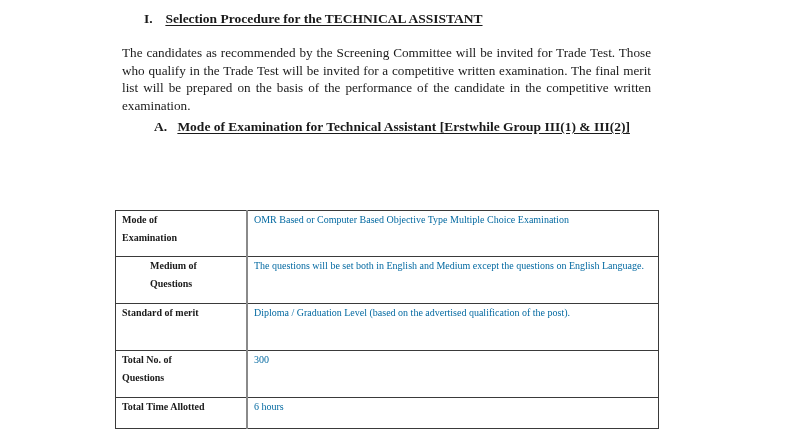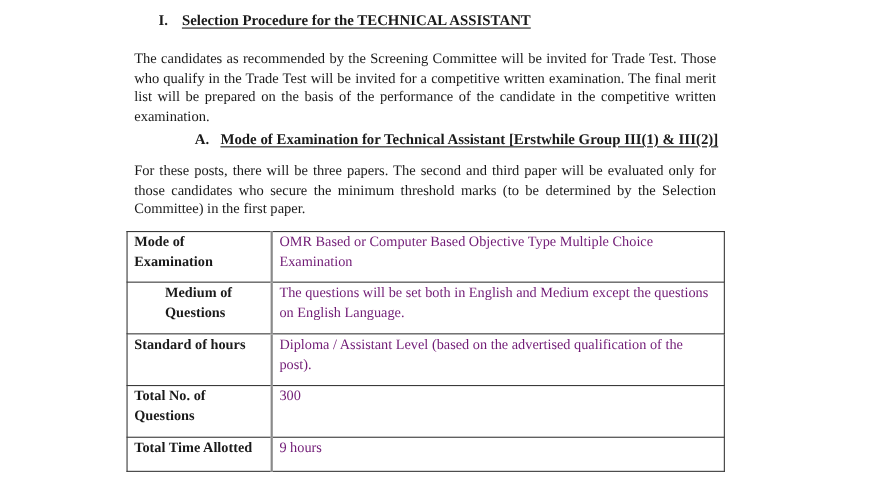--- a/index.html
+++ b/index.html
@@ -14,75 +14,74 @@
     white-space: nowrap;
   }
   .heading .num { display: inline-block; }
   .heading .title { text-decoration: underline; text-underline-offset: 2px; }
   .para {
     position: absolute; left: 122px; width: 529px;
     font-size: 13.2px; line-height: 17.5px; text-align: justify;
   }
   table.exam {
     position: absolute; left: 115px; top: 210px; width: 544px;
-    border-collapse: collapse; font-size: 13px; line-height: 17.5px;
+    border-collapse: collapse; font-size: 10px; line-height: 17.5px;
   }
   table.exam td {
     border: 1px solid #3a3a3a; vertical-align: top; padding: 0 6px;
   }
   table.exam td.label { width: 118px; font-weight: bold; border-right: 2px solid #8a8a8a; }
-  table.exam td.value { color: #701a75; }
+  table.exam td.value { color: #0369a1; }
 </style>
 </head>
 <body>
 
 <div class="page">
 
   <div class="heading" style="left:144px; top:11px;">
     <span class="num" style="width:18px;">I.</span>
     <span class="title">Selection Procedure for the TECHNICAL ASSISTANT</span>
   </div>
 
   <div class="para" style="top:44px;">The candidates as recommended by the Screening Committee will be invited for Trade Test. Those who qualify in the Trade Test will be invited for a competitive written examination. The final merit list will be prepared on the basis of the performance of the candidate in the competitive written examination.</div>
 
-  <div class="heading" style="left:177px; top:119px;">
+  <div class="heading" style="left:154px; top:119px;">
     <span class="num" style="width:20px;">A.</span>
     <span class="title">Mode of Examination for Technical Assistant [Erstwhile Group III(1) &amp; III(2)]</span>
   </div>
 
-  <div class="para" style="top:146px;">For these posts, there will be three papers. The second and third paper will be evaluated only for those candidates who secure the minimum threshold marks (to be determined by the Selection Committee) in the first paper.</div>
 
   <table class="exam">
     <tbody>
         <tr style="height:46px;">
       <td class="label">
             <span style="display:block;width:90px;">Mode of Examination</span>
           </td>
       <td class="value">OMR Based or Computer Based Objective Type Multiple Choice Examination</td>
     </tr>
     <tr style="height:47px;">
       <td class="label">
             <span style="display:block;width:90px;margin-left:28px;">Medium of Questions</span>
           </td>
       <td class="value">The questions will be set both in English and Medium except the questions on English Language.</td>
     </tr>
     <tr style="height:47px;">
       <td class="label">
-            <span style="display:block;white-space:nowrap;">Standard of hours</span>
+            <span style="display:block;white-space:nowrap;">Standard of merit</span>
           </td>
-      <td class="value">Diploma / Assistant Level (based on the advertised qualification of the post).</td>
+      <td class="value">Diploma / Graduation Level (based on the advertised qualification of the post).</td>
     </tr>
     <tr style="height:47px;margin-top:32px;">
       <td class="label">
             <span style="display:block;width:80px;">Total No. of Questions</span>
           </td>
       <td class="value">300</td>
     </tr>
     <tr style="height:31px;margin-left:48px;">
       <td class="label">
             <span style="display:block;white-space:nowrap;">Total Time Allotted</span>
           </td>
-      <td class="value">9 hours</td>
+      <td class="value">6 hours</td>
     </tr>
   </tbody>
     </table>
 
 </div>
 
 </body></html>

